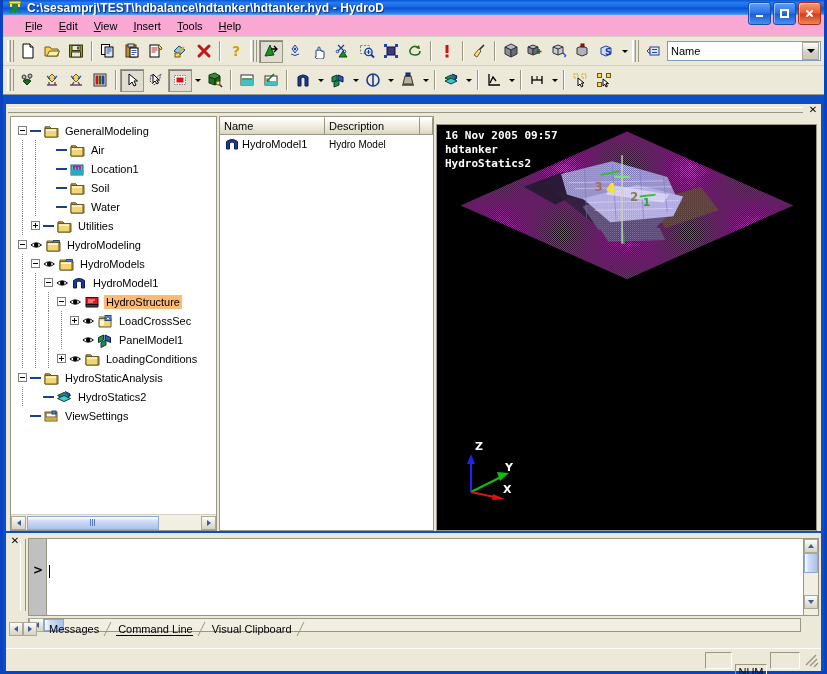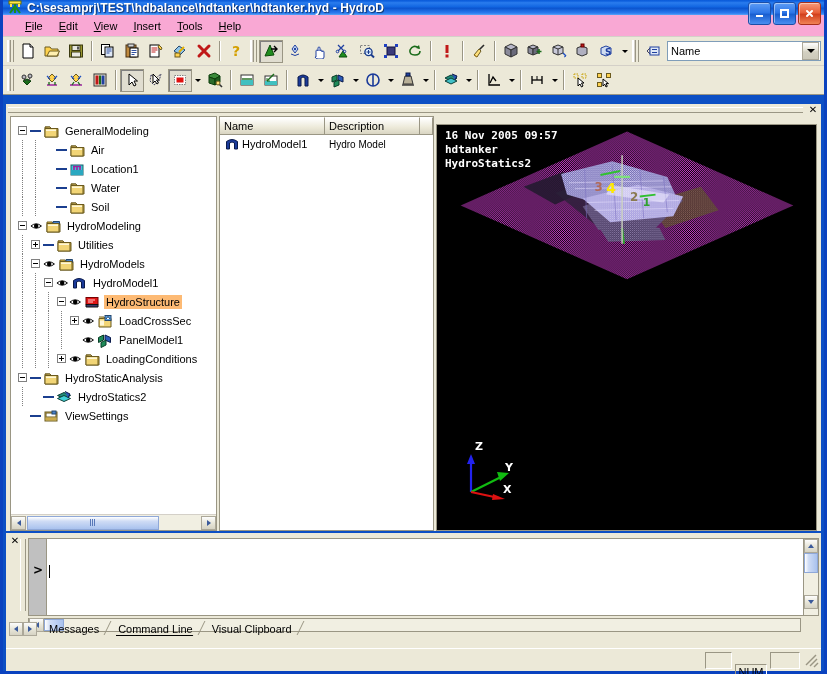--- a/index.html
+++ b/index.html
@@ -656,68 +656,68 @@
               <span class="tvline"></span>
               <span class="tgutter"></span>
               <span class="tdash"></span>
               <span class="ticon"><svg width="17" height="16" viewBox="0 0 17 16">
                   <path d="M2 4h5l1 1.5h7V14H2z" fill="#e8c34a" stroke="#6b5a1e"></path>
                   <path d="M2 4h5l1 1.5" fill="#f0d070" stroke="#6b5a1e"></path>
                   <path d="M3 6.5h10v6H3z" fill="#fbf0c0" stroke="none"></path>
                   <path d="M2 5.5h12V14H2z" fill="#f2d576" stroke="#6b5a1e"></path>
                   <path d="M3 6.5h10v1.5H3z" fill="#fdf6d8"></path>
                 </svg></span>
-              <span class="tlabel">Water</span>
+              <span class="tlabel">Soil</span>
             </div>
             <div class="tnode">
               <span class="tvline"></span>
               <span class="tvline"></span>
               <span class="tgutter"></span>
               <span class="tdash"></span>
               <span class="ticon"><svg width="17" height="16" viewBox="0 0 17 16">
                   <path d="M2 4h5l1 1.5h7V14H2z" fill="#e8c34a" stroke="#6b5a1e"></path>
                   <path d="M2 4h5l1 1.5" fill="#f0d070" stroke="#6b5a1e"></path>
                   <path d="M3 6.5h10v6H3z" fill="#fbf0c0" stroke="none"></path>
                   <path d="M2 5.5h12V14H2z" fill="#f2d576" stroke="#6b5a1e"></path>
                   <path d="M3 6.5h10v1.5H3z" fill="#fdf6d8"></path>
                 </svg></span>
-              <span class="tlabel">Soil</span>
+              <span class="tlabel">Water</span>
+            </div>
+            <div class="tnode">
+              <span class="tvline"></span>
+              <span class="tgutter">
+                <span class="tplus plus"></span>
+              </span>
+              <span class="tdash"></span>
+              <span class="ticon"><svg width="17" height="16" viewBox="0 0 17 16">
+                  <path d="M2 4h5l1 1.5h7V14H2z" fill="#e8c34a" stroke="#6b5a1e"></path>
+                  <path d="M2 4h5l1 1.5" fill="#f0d070" stroke="#6b5a1e"></path>
+                  <path d="M3 6.5h10v6H3z" fill="#fbf0c0" stroke="none"></path>
+                  <path d="M2 5.5h12V14H2z" fill="#f2d576" stroke="#6b5a1e"></path>
+                  <path d="M3 6.5h10v1.5H3z" fill="#fdf6d8"></path>
+                </svg></span>
+              <span class="tlabel">Utilities</span>
             </div>
             <div class="tnode">
               <span class="tgutter">
                 <span class="tplus"></span>
               </span>
               <span class="teye">
                 <svg width="15" height="14" viewBox="0 0 17 16">
                   <path d="M1 8q6-5 12 0-6 5-12 0z" fill="#fff" stroke="#000" stroke-width="1.1"></path>
                   <circle cx="7" cy="8" r="2.6" fill="#000"></circle>
                 </svg>
               </span>
               <span class="ticon"><svg width="17" height="16" viewBox="0 0 17 16">
                   <path d="M2 4h5l1 1.5h7V14H2z" fill="#e8c34a" stroke="#6b5a1e"></path>
                   <path d="M8 3.5h6.5v3H8z" fill="#4a82c8" stroke="#24476f"></path>
                   <path d="M2 5.5h12V14H2z" fill="#f2d576" stroke="#6b5a1e"></path>
                   <path d="M3 6.5h10v1.5H3z" fill="#fdf6d8"></path>
                 </svg></span>
               <span class="tlabel">HydroModeling</span>
-            </div>
-            <div class="tnode">
-              <span class="tvline"></span>
-              <span class="tgutter">
-                <span class="tplus plus"></span>
-              </span>
-              <span class="tdash"></span>
-              <span class="ticon"><svg width="17" height="16" viewBox="0 0 17 16">
-                  <path d="M2 4h5l1 1.5h7V14H2z" fill="#e8c34a" stroke="#6b5a1e"></path>
-                  <path d="M2 4h5l1 1.5" fill="#f0d070" stroke="#6b5a1e"></path>
-                  <path d="M3 6.5h10v6H3z" fill="#fbf0c0" stroke="none"></path>
-                  <path d="M2 5.5h12V14H2z" fill="#f2d576" stroke="#6b5a1e"></path>
-                  <path d="M3 6.5h10v1.5H3z" fill="#fdf6d8"></path>
-                </svg></span>
-              <span class="tlabel">Utilities</span>
             </div>
             <div class="tnode">
               <span class="tvline"></span>
               <span class="tgutter">
                 <span class="tplus"></span>
               </span>
               <span class="teye">
                 <svg width="15" height="14" viewBox="0 0 17 16">
                   <path d="M1 8q6-5 12 0-6 5-12 0z" fill="#fff" stroke="#000" stroke-width="1.1"></path>
                   <circle cx="7" cy="8" r="2.6" fill="#000"></circle>
@@ -1026,21 +1026,21 @@
 
     <div id="tab-strip">
       <div id="tab-navs">
         <div class="tabnav">
           <div class="sb-tri sb-left"></div>
         </div>
         <div class="tabnav">
           <div class="sb-tri sb-right"></div>
         </div>
       </div>
-      <div id="tabs-holder" style="display:flex;align-items:flex-start;">
+      <div id="tabs-holder" style="display:flex;align-items:flex-end;">
           <div class="tab">
             <span>Messages</span>
           </div>
           <div class="tab-sep"></div>
           <div class="tab active">
             <span>Command Line</span>
             <span class="tab-underline"></span>
           </div>
           <div class="tab-sep"></div>
           <div class="tab">

